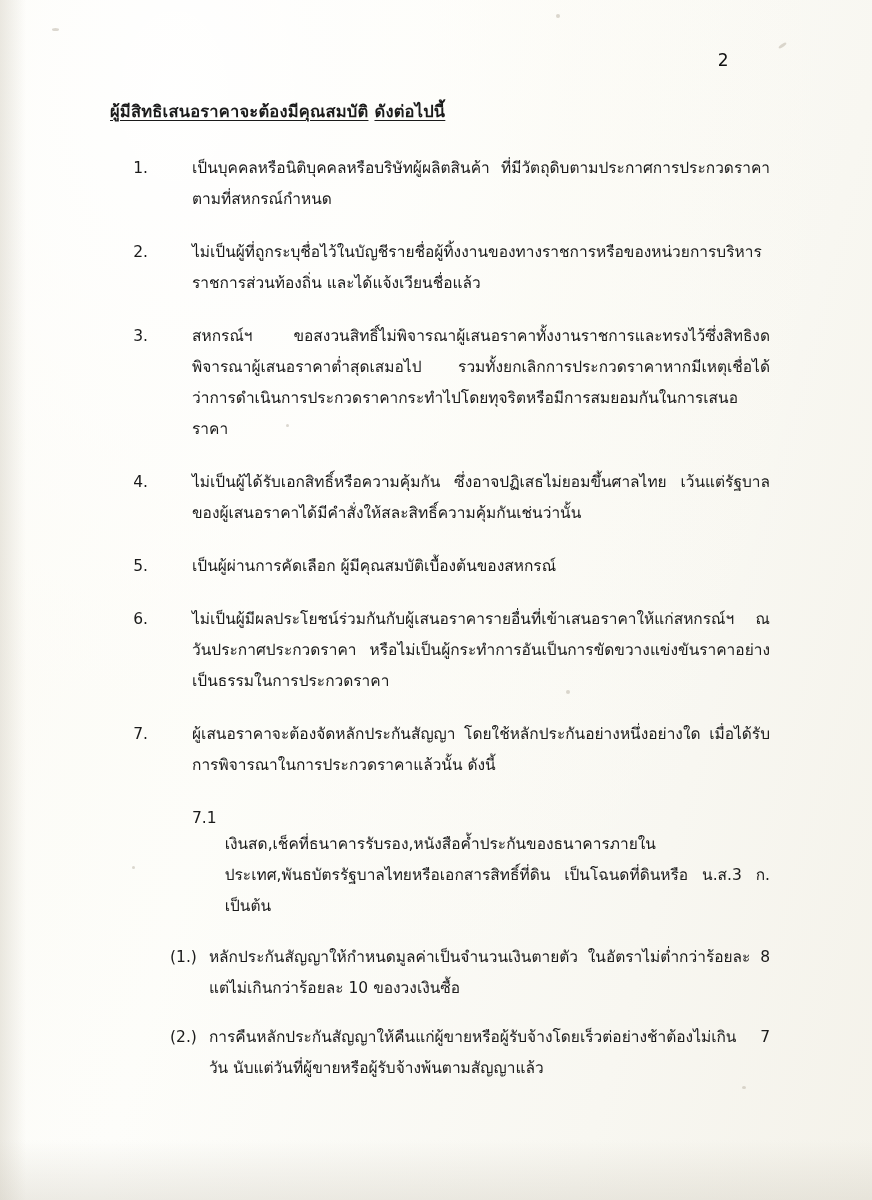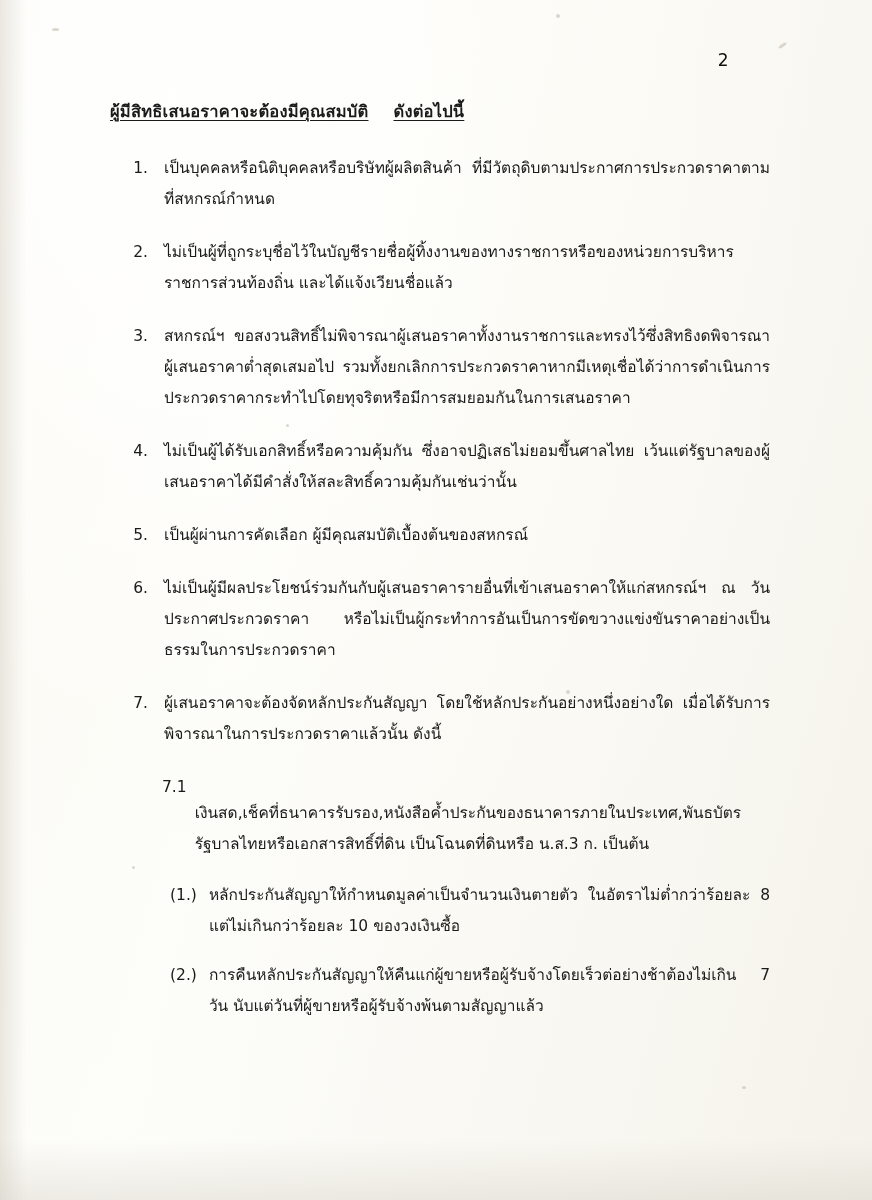--- a/index.html
+++ b/index.html
@@ -66,22 +66,21 @@
     font-weight: 700;
     text-decoration: underline;
     text-underline-offset: 3px;
     margin: 0 0 28px 0;
     line-height: 1.5;
     letter-spacing: .2px;
   }
   .doc-heading .tail {
     text-decoration: none;
     font-weight: 700;
-    padding-left: 18px;
-    margin-left: 7px;
+    padding-left: 6px;
   }
 
   ol.main-list {
     list-style: none;
     margin: 0;
     padding: 0;
   }
   .item {
     display: flex;
     align-items: flex-start;
@@ -94,35 +93,37 @@
     padding-right: 16px;
     font-size: 15.5px;
     line-height: 2.0;
   }
   .item-body {
     flex: 1 1 auto;
     font-size: 15.5px;
     line-height: 2.0;
     text-align: justify;
     text-justify: inter-word;
+    margin-left: 28px;
   }
 
   .sub-block {
     margin: 20px 0 0 52px;
     font-size: 15.5px;
     line-height: 2.0;
   }
   .sub-item {
     display: flex;
     align-items: flex-start;
     margin-bottom: 20px;
   }
   .sub-num {
     flex: 0 0 auto;
     padding-right: 8px;
+    margin-left: 30px;
   }
   .sub-text {
     flex: 1 1 auto;
     text-align: justify;
     margin-top: 26px;
   }
 
   .subsub-block {
     margin: 18px 0 0 60px;
     font-size: 15.5px;

